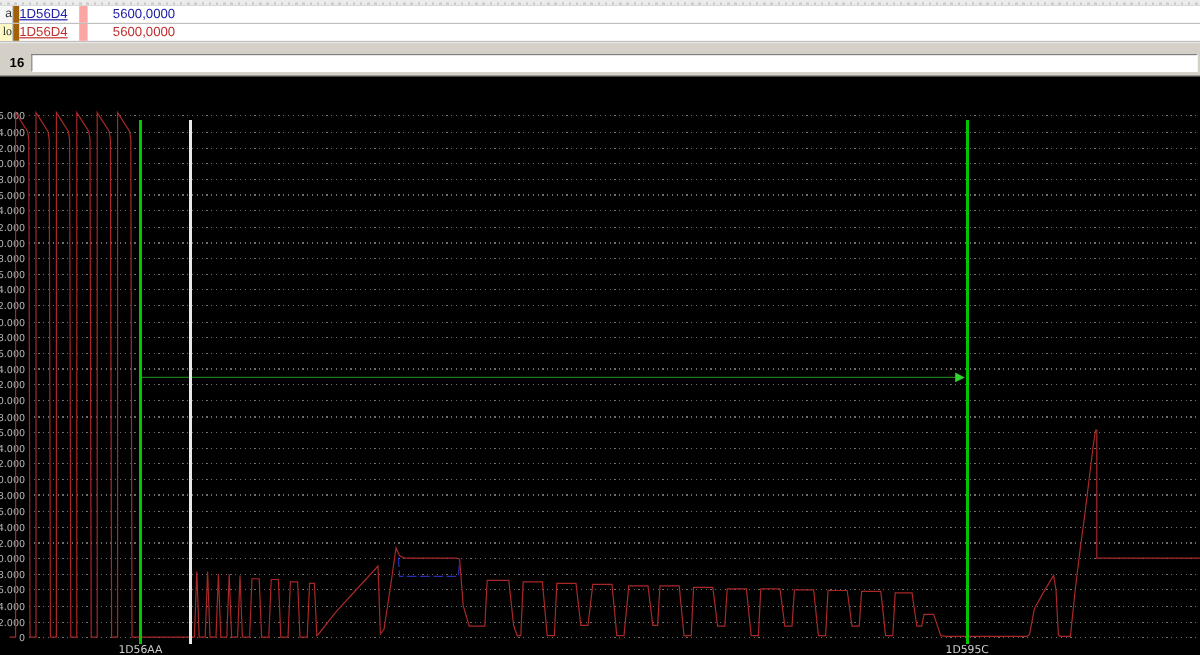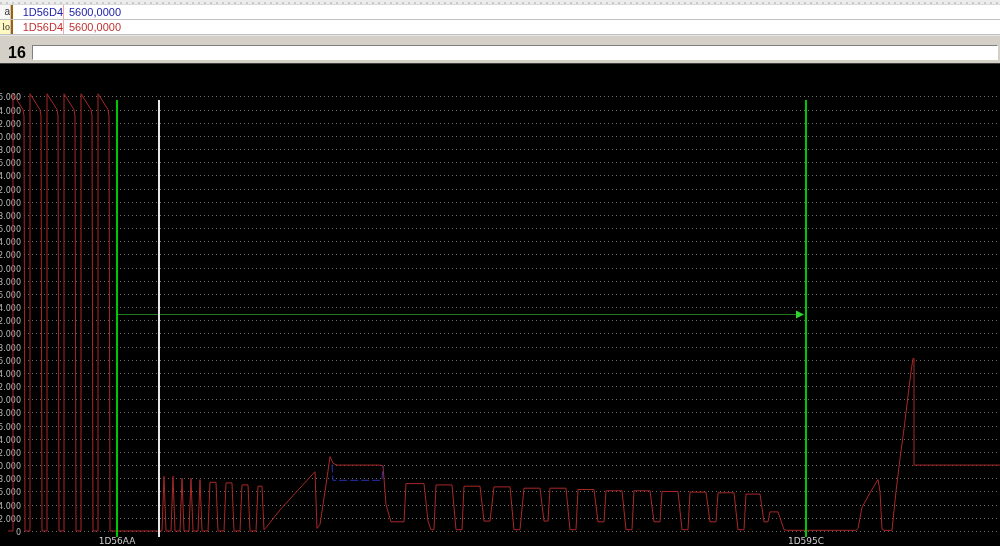--- a/index.html
+++ b/index.html
@@ -19,28 +19,28 @@
   .frow{
     display:flex;align-items:stretch;height:14px;line-height:14px;
     background:#ffffff;border-bottom:1px solid #c0c0c0;
     font-size:11px;white-space:nowrap;
   }
   .side-cell{
     width:10px;flex:0 0 10px;overflow:hidden;text-align:right;
     font-size:10px;color:#303030;border-right:1px solid #c8c8c8;
   }
   .name-cell{flex:1 1 auto;padding-left:4px;overflow:hidden;}
-  .addr-cell{flex:0 0 50px;border-left:2px solid #a16207;text-align:right;overflow:hidden;}
-  .val-cell{flex:0 0 52px;border-left:1px solid #fca5a5;padding-left:5px;overflow:hidden;}
+  .addr-cell{flex:0 0 50px;border-left:5px solid #a16207;text-align:left;overflow:hidden;text-decoration:underline;}
+  .val-cell{flex:0 0 52px;border-left:7px solid #fca5a5;padding-left:21px;overflow:hidden;}
   .gap-strip{height:6px;background:#d4d0c8;border-top:1px solid #e6e6e6;}
   .toolbar{
     height:21px;background:#d4d0c8;display:flex;align-items:center;
     border-bottom:1px solid #404040;
   }
-  .rownum{font-size:16px;font-weight:bold;color:#000;margin:0 6px 0 8px;}
+  .rownum{font-size:11px;font-weight:bold;color:#000;margin:0 6px 0 8px;}
   .tool-field{
     flex:1 1 auto;height:13px;margin-right:2px;background:#ffffff;
     border:1px solid;border-color:#808080 #ffffff #ffffff #808080;
   }
   .chart{width:1000px;height:484px;background:#000000;position:relative;}
   svg{display:block;}
 </style>
 </head>
 <body>
 

